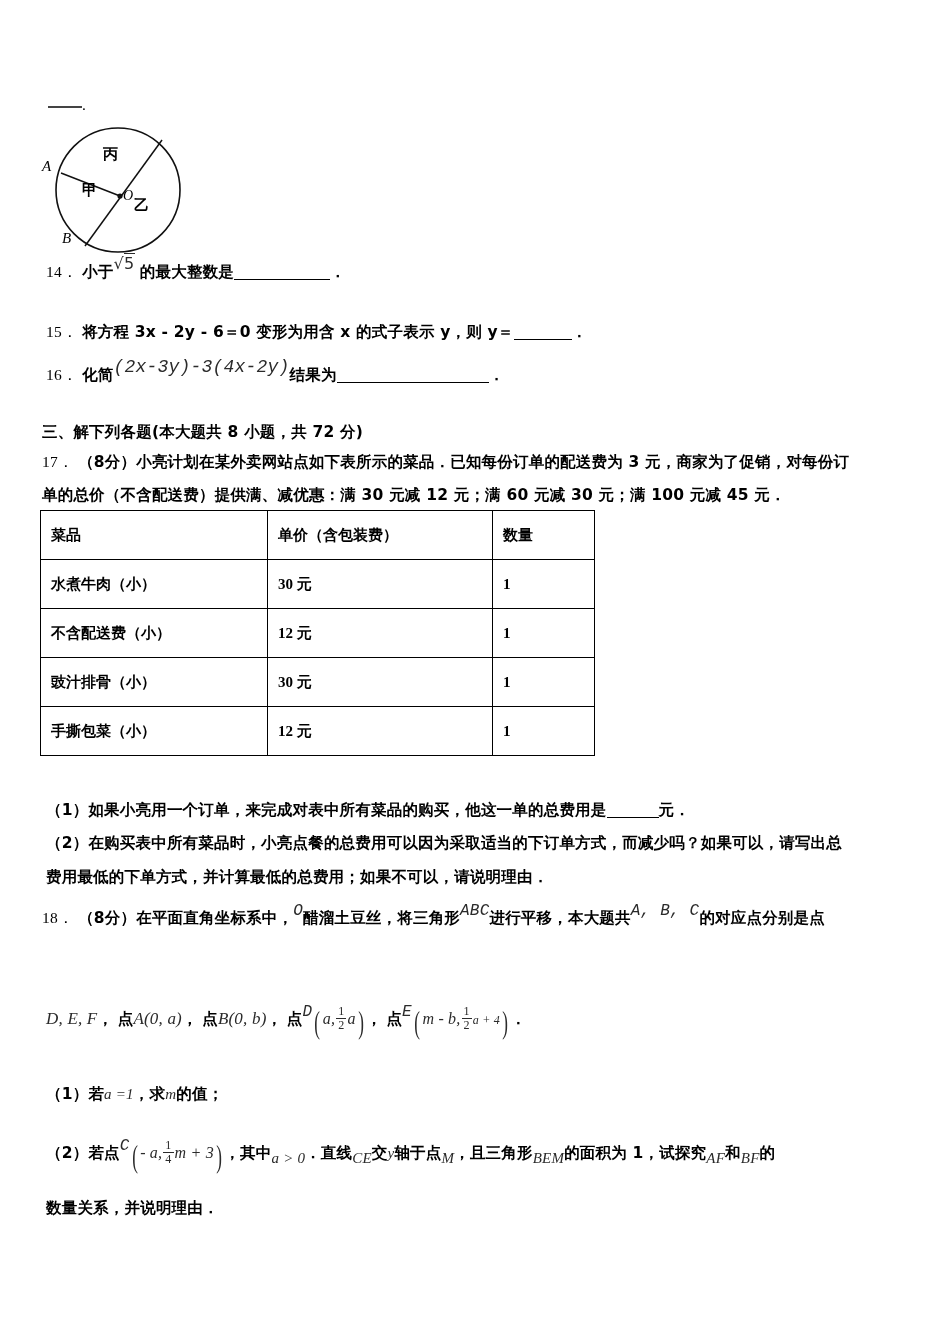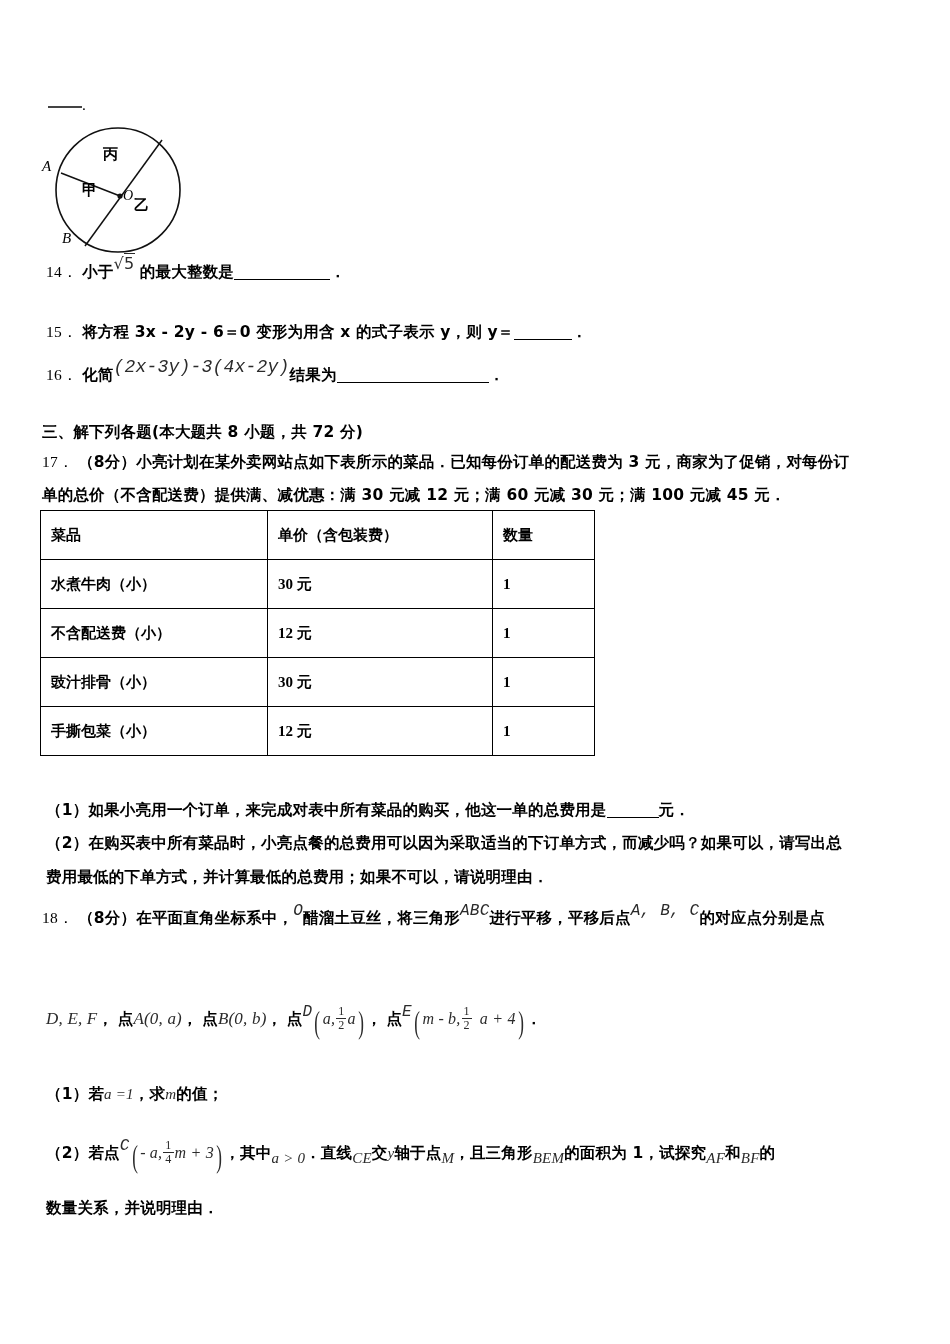--- a/index.html
+++ b/index.html
@@ -260,29 +260,29 @@
     <div class="para tight">
       <span class="cjk">（2）</span><span class="cjk">在购买表中所有菜品时，小亮点餐的总费用可以因为采取适当的下订单方式，而减少吗？如果可以，请写出总</span>
     </div>
     <div class="para">
       <span class="cjk">费用最低的下单方式，并计算最低的总费用；如果不可以，请说明理由．</span>
     </div>
   </div>
 
   <div id="q18" class="qline">
     <span class="qnum">18</span><span class="qnum">．</span>
-    <span class="cjk">（8分）</span><span class="cjk">在平面直角坐标系中，</span><span class="sup-math mathi">O</span><span class="cjk">醋溜土豆丝，将三角形</span><span class="sup-math mathi">ABC</span><span class="cjk">进行平移，平移后点</span><span class="sup-math mathi">A, B, C</span><span class="cjk">的对应点分别是点</span>
+    <span class="cjk">（8分）</span><span class="cjk">在平面直角坐标系中，</span><span class="sup-math mathi">O</span><span class="cjk">醋溜土豆丝，将三角形</span><span class="sup-math mathi">ABC</span><span class="cjk">进行平移，本大题共</span><span class="sup-math mathi">A, B, C</span><span class="cjk">的对应点分别是点</span>
   </div>
 
   <div id="q18-pts" class="qline">
     <span class="mathi" style="font-size:17px;font-style:italic;">D, E, F</span><span class="cjk">，</span>
     <span class="cjk">点</span><span class="mathi" style="font-size:17px;">A(0, a)</span><span class="cjk">，</span>
     <span class="cjk">点</span><span class="mathi" style="font-size:17px;">B(0, b)</span><span class="cjk">，</span>
     <span class="cjk">点</span><span class="sup-math mathi">D</span><span class="bigparen">(</span><span class="mathi" style="font-size:16px;">a,</span><span class="frac mathr"><span class="num-top">1</span><span class="den">2</span></span><span class="mathi" style="font-size:16px;">a</span><span class="bigparen">)</span><span class="cjk">，</span>
-    <span class="cjk">点</span><span class="sup-math mathi">E</span><span class="bigparen">(</span><span class="mathi" style="font-size:16px;">m - b,</span><span class="frac mathr"><span class="num-top">1</span><span class="den">2</span></span><span class="mathi" style="font-size:16px;margin-left:7px;">a + 4</span><span class="bigparen">)</span><span class="cjk">．</span>
+    <span class="cjk">点</span><span class="sup-math mathi">E</span><span class="bigparen">(</span><span class="mathi" style="font-size:16px;">m - b,</span><span class="frac mathr"><span class="num-top">1</span><span class="den">2</span></span><span class="mathi" style="font-size:12px;">a + 4</span><span class="bigparen">)</span><span class="cjk">．</span>
   </div>
 
   <div id="q18-sub" class="qline">
     <div class="para" style="margin-bottom:28px;">
       <span class="cjk">（1）</span><span class="cjk">若</span><span class="mathi" style="font-size:15px;">a =1</span><span class="cjk">，求</span><span class="mathi" style="font-size:15px;">m</span><span class="cjk">的值；</span>
     </div>
     <div class="para">
       <span class="cjk">（2）</span><span class="cjk">若点</span><span class="sup-math mathi">C</span><span class="bigparen">(</span><span class="mathi" style="font-size:16px;">- a,</span><span class="frac mathr"><span class="num-top">1</span><span class="den">4</span></span><span class="mathi" style="font-size:16px;">m + 3</span><span class="bigparen">)</span><span class="cjk">，其中</span><span class="sub-math mathi">a &gt; 0</span><span class="cjk">．直线</span><span class="sub-math mathi">CE</span><span class="cjk">交</span><span class="mathi" style="font-size:15px;">y</span><span class="cjk">轴于点</span><span class="sub-math mathi">M</span><span class="cjk">，且三角形</span><span class="sub-math mathi">BEM</span><span class="cjk">的面积为 1，试探究</span><span class="sub-math mathi">AF</span><span class="cjk">和</span><span class="sub-math mathi">BF</span><span class="cjk">的</span>
     </div>
   </div>

